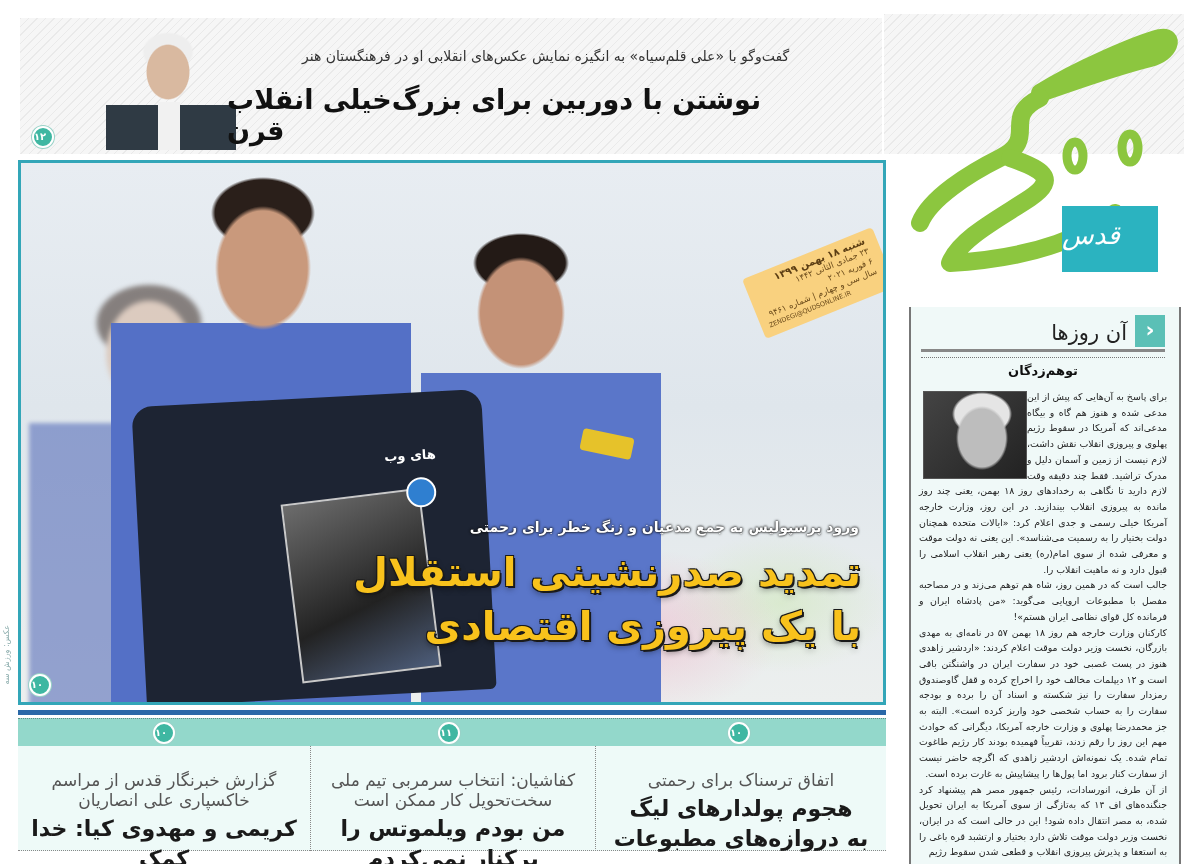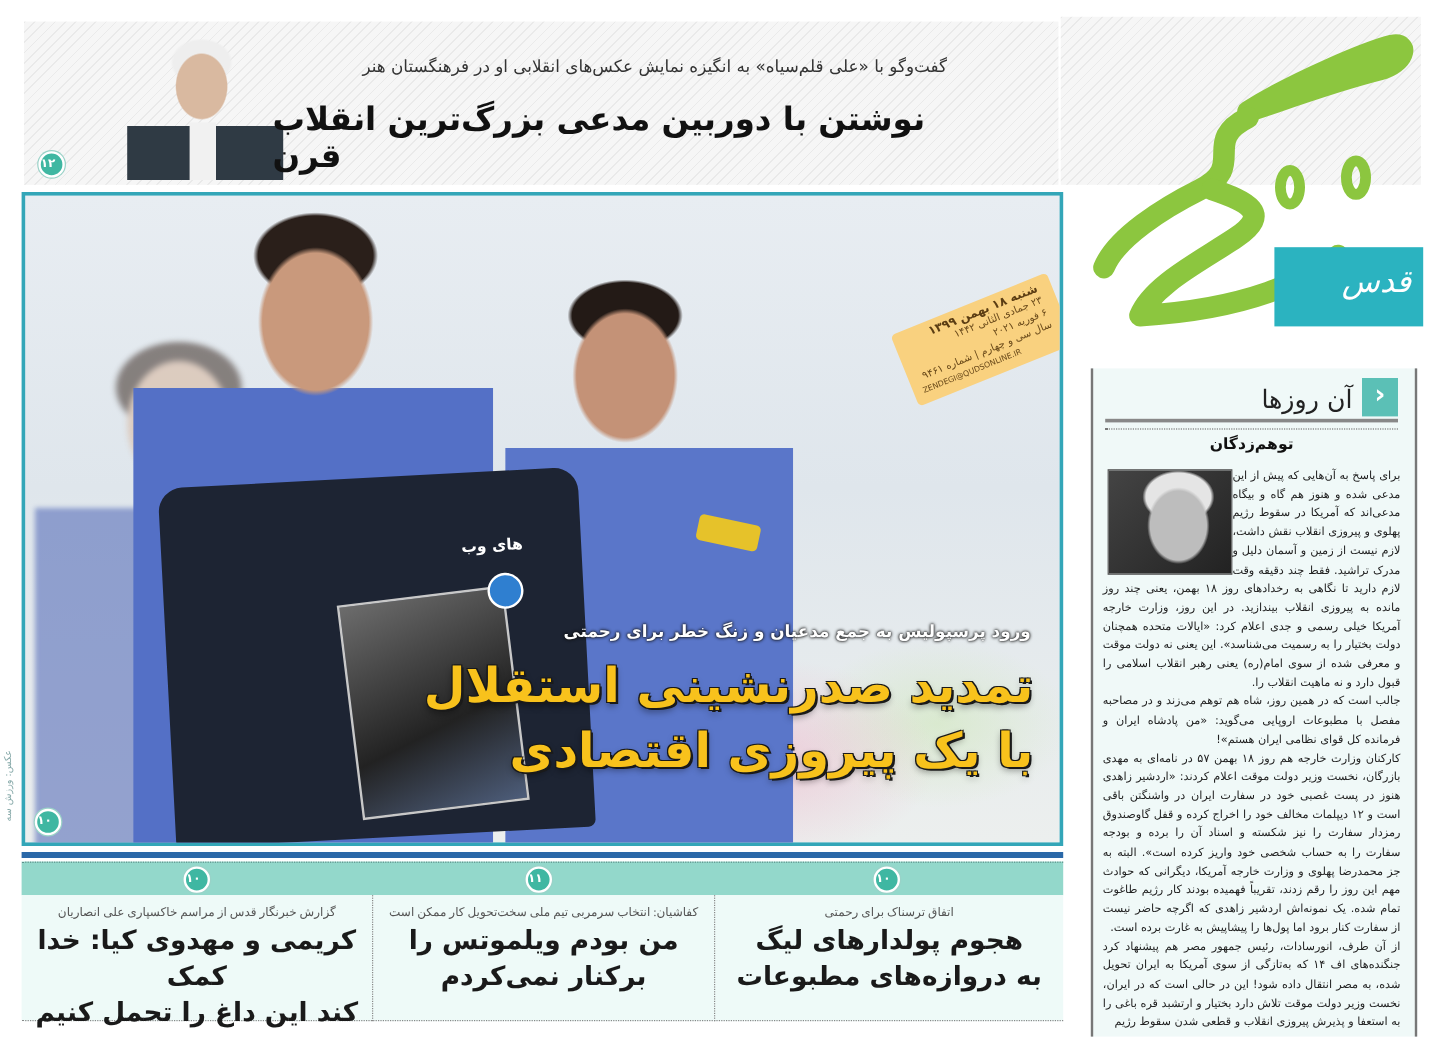--- a/index.html
+++ b/index.html
@@ -35,22 +35,22 @@
     position: absolute; width: 22px; height: 22px; border-radius: 50%;
     background: #3fb7a2; border: 2px solid #ffffff; box-shadow: 0 0 0 1px #9ad2c8;
     color: #fff; font-size: 10px; font-weight: bold; text-align: left; line-height: 18px;
   }
   #teaser-badge { left: 12px; top: 108px; }
 
   
   #masthead { position: absolute; left: 884px; top: 14px; width: 300px; height: 140px; }
   #logo-svg { position: absolute; left: 890px; top: 8px; width: 300px; height: 290px; }
   #brand-box {
-    position: absolute; left: 1062px; top: 206px; width: 124px; height: 66px; background: #2bb3c0;
-    color: #fff; font-size: 26px; font-style: italic; text-align: right; padding: 14px 10px 0 0;
+    position: absolute; left: 1062px; top: 206px; width: 96px; height: 66px; background: #2bb3c0;
+    color: #fff; font-size: 26px; font-style: italic; text-align: left; padding: 14px 10px 0 0;
   }
 
   
   #hero {
     position: absolute; left: 18px; top: 160px; width: 868px; height: 545px;
     border: 3px solid #33a6b8; overflow: hidden;
     background:
       radial-gradient(ellipse 200px 120px at 620px 470px, rgba(240,180,200,0.55), transparent 70%),
       radial-gradient(ellipse 160px 100px at 760px 440px, rgba(200,230,170,0.45), transparent 70%),
       linear-gradient(180deg, #e8edf2 0%, #dfe6ec 45%, #ecefee 100%);
@@ -120,21 +120,21 @@
   }
 
   
   #bottom-rule { position: absolute; left: 18px; top: 710px; width: 868px; height: 5px; background: #2a68a8; }
   #bottom-band {
     position: absolute; left: 18px; top: 718px; width: 868px; height: 28px; background: #93d8cb;
     border-top: 1px dotted #5c8e88;
   }
   #bottom-stories { position: absolute; left: 18px; top: 746px; width: 868px; height: 105px; background: #eefaf8; border-bottom: 1px dotted #888; }
   .story { position: absolute; top: 0; height: 105px; text-align: center; }
-  .story .kicker { margin-top: 8px; font-size: 10px; color: #555; font-family: Liberation Serif, serif; }
+  .story .kicker { margin-top: 24px; font-size: 17px; color: #555; }
   .story .headline { margin-top: 4px; font-size: 22px; font-weight: bold; color: #1a1a1a; line-height: 30px; }
   #story-1 { right: 0; width: 290px; }
   #story-2 { right: 290px; width: 286px; border-left: 1px dotted #888; border-right: 1px dotted #888; }
   #story-3 { right: 576px; width: 292px; }
   .band-badge { top: 3px; }
   #band-badge-1 { left: 710px; }
   #band-badge-2 { left: 420px; }
   #band-badge-3 { left: 135px; }
 
   
@@ -165,21 +165,21 @@
   }
   #col-body p { text-indent: 0; }
   #col-body .wrap { float: left; width: 108px; height: 92px; }
 </style>
 </head>
 <body>
 
 <div id="top-band" class="hatch">
   <div id="teaser-portrait"></div>
   <div id="teaser-kicker">گفت‌وگو با «علی قلم‌سیاه» به انگیزه نمایش عکس‌های انقلابی او در فرهنگستان هنر</div>
-  <div id="teaser-title">نوشتن با دوربین مدعی بزرگ‌ترین انقلاب قرن</div>
+  <div id="teaser-title">نوشتن با دوربین برای بزرگ‌خیلی انقلاب قرن</div>
   <div id="teaser-badge" class="page-badge">۱۲</div>
 </div>
 
 <div id="masthead" class="hatch"></div>
 
 <div id="hero">
   <div id="player-back" class="player"></div>
   <div id="player-right" class="player"></div>
   <div id="armband"></div>
   <div id="player-main" class="player"></div>

